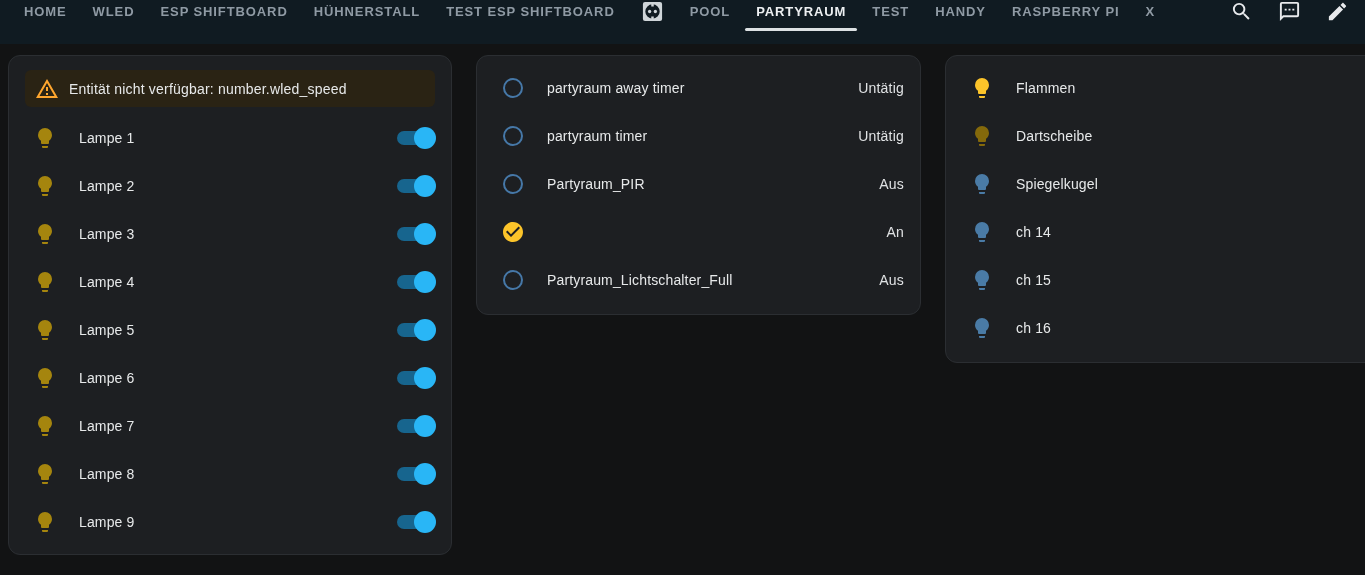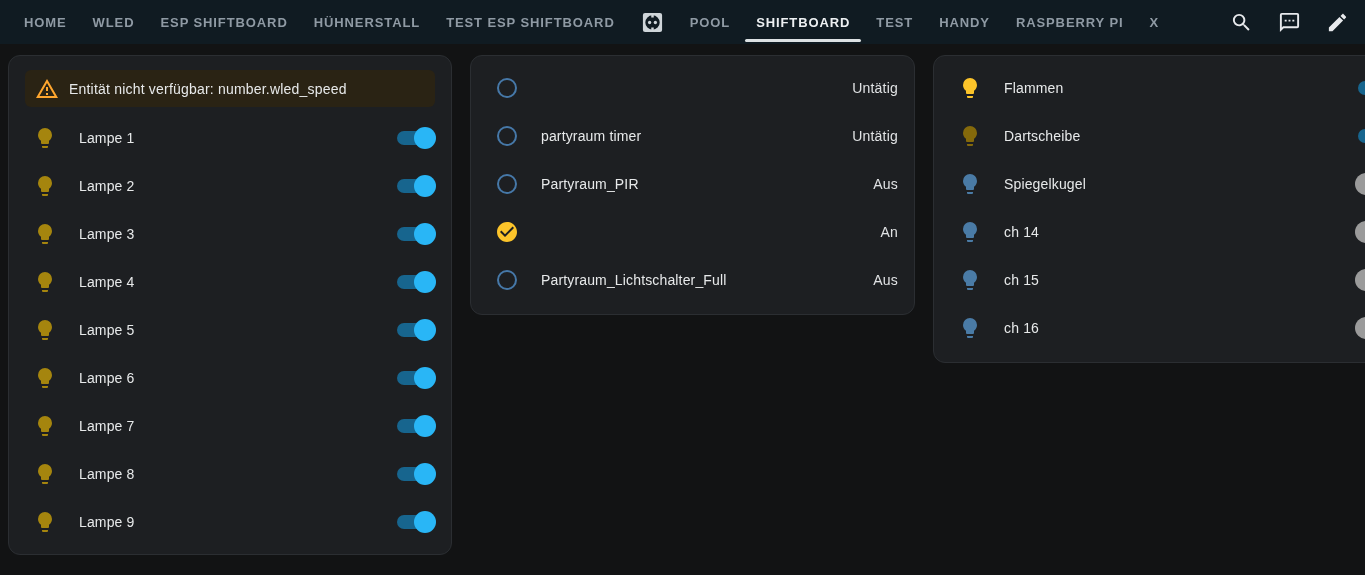--- a/index.html
+++ b/index.html
@@ -8,21 +8,21 @@
     background: var(--page-bg);
     font-family: "Liberation Sans", "DejaVu Sans", sans-serif;
     color: var(--text-primary);
   }
 
   
   header {
     height:44px;
     background: var(--header-bg);
     display:flex;
-    align-items:flex-end;
+    align-items:flex-start;
     padding-left:11px;
   }
   #tab-bar { display:flex; align-items:stretch; }
   .tab {
     position:relative;
     display:flex; align-items:center;
     padding:0 13px 10px 13px;
     font-size:13px; font-weight:bold;
     letter-spacing:0.9px;
     color: var(--tab-inactive);
@@ -39,21 +39,21 @@
   #header-actions { margin-left:auto; display:flex; align-items:stretch; padding-right:4px; }
   .icon-btn {
     width:48px; display:flex; align-items:center; justify-content:center;
     padding-bottom:10px; cursor:pointer;
   }
   .icon-btn svg { display:block; }
 
   
   main {
     display:flex; align-items:flex-start;
-    gap:18px; padding:11px 7px 0 8px;
+    gap:24px; padding:11px 7px 0 8px;
   }
   .card {
     background: var(--card-bg);
     border:1px solid var(--card-border);
     border-radius:12px;
     flex:none;
   }
   #card-left  { width:444px; }
   #card-middle{ width:445px; }
   #card-right { width:480px; }
@@ -109,21 +109,21 @@
           <svg width="23" height="23" viewBox="0 0 24 24">
             <path fill="#cfd5d9" fill-rule="evenodd" d="M4.2,2 H19.8 A2.2,2.2 0 0 1 22,4.2 V19.8 A2.2,2.2 0 0 1 19.8,22 H4.2 A2.2,2.2 0 0 1 2,19.8 V4.2 A2.2,2.2 0 0 1 4.2,2 Z M12,4.5 A7.5,7.5 0 1 0 12,19.5 A7.5,7.5 0 1 0 12,4.5 Z"></path>
             <circle cx="9" cy="12" r="1.7" fill="#cfd5d9"></circle>
             <circle cx="15" cy="12" r="1.7" fill="#cfd5d9"></circle>
             <rect x="10.7" y="4" width="2.6" height="2.8" fill="#cfd5d9"></rect>
             <rect x="10.7" y="17.2" width="2.6" height="2.8" fill="#cfd5d9"></rect>
           </svg>
         </span>
       </div>
       <div class="tab">POOL</div>
-      <div class="tab active">SHIFTBOARD</div>
+      <div class="tab active">PARTYRAUM</div>
       <div class="tab">TEST</div>
       <div class="tab">HANDY</div>
       <div class="tab">RASPBERRY PI</div>
       <div class="tab">X</div>
     </nav>
   <div id="header-actions">
       <div class="icon-btn">
         <span>
           <svg width="23" height="23" viewBox="0 0 24 24">
             <path fill="#e8eaed" fill-rule="evenodd" d="M9.5,3A6.5,6.5 0 0,1 16,9.5C16,11.11 15.41,12.59 14.44,13.73L14.71,14H15.5L20.5,19L19,20.5L14,15.5V14.71L13.73,14.44C12.59,15.41 11.11,16 9.5,16A6.5,6.5 0 0,1 3,9.5A6.5,6.5 0 0,1 9.5,3M9.5,5C7,5 5,7 5,9.5C5,12 7,14 9.5,14C12,14 14,12 14,9.5C14,7 12,5 9.5,5Z"></path>
@@ -268,20 +268,21 @@
   </section>
 
   <section class="card" id="card-middle">
     <div class="rows" id="rows-middle">
         <div class="row">
           <span class="row-icon">
             <svg width="24" height="24" viewBox="0 0 24 24">
               <path fill="#4678a8" fill-rule="evenodd" d="M12,2A10,10 0 0,1 22,12A10,10 0 0,1 12,22A10,10 0 0,1 2,12A10,10 0 0,1 12,2M12,4A8,8 0 0,0 4,12A8,8 0 0,0 12,20A8,8 0 0,0 20,12A8,8 0 0,0 12,4Z"></path>
             </svg>
           </span>
+          <span class="row-label">partyraum away timer</span>
           <span class="state">Untätig</span>
         </div>
         <div class="row">
           <span class="row-icon">
             <svg width="24" height="24" viewBox="0 0 24 24">
               <path fill="#4678a8" fill-rule="evenodd" d="M12,2A10,10 0 0,1 22,12A10,10 0 0,1 12,22A10,10 0 0,1 2,12A10,10 0 0,1 12,2M12,4A8,8 0 0,0 4,12A8,8 0 0,0 12,20A8,8 0 0,0 20,12A8,8 0 0,0 12,4Z"></path>
             </svg>
           </span>
           <span class="row-label">partyraum timer</span>
           <span class="state">Untätig</span>

